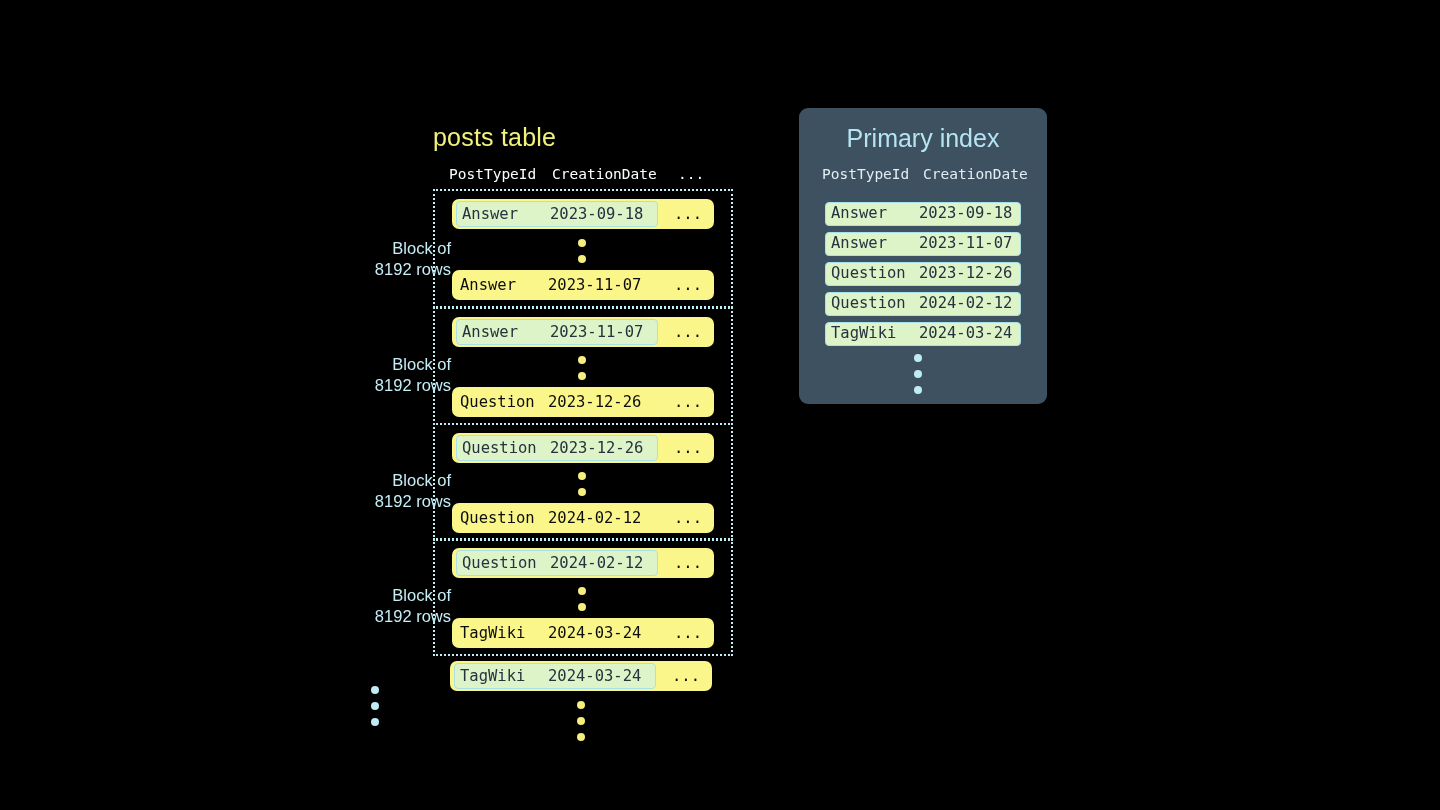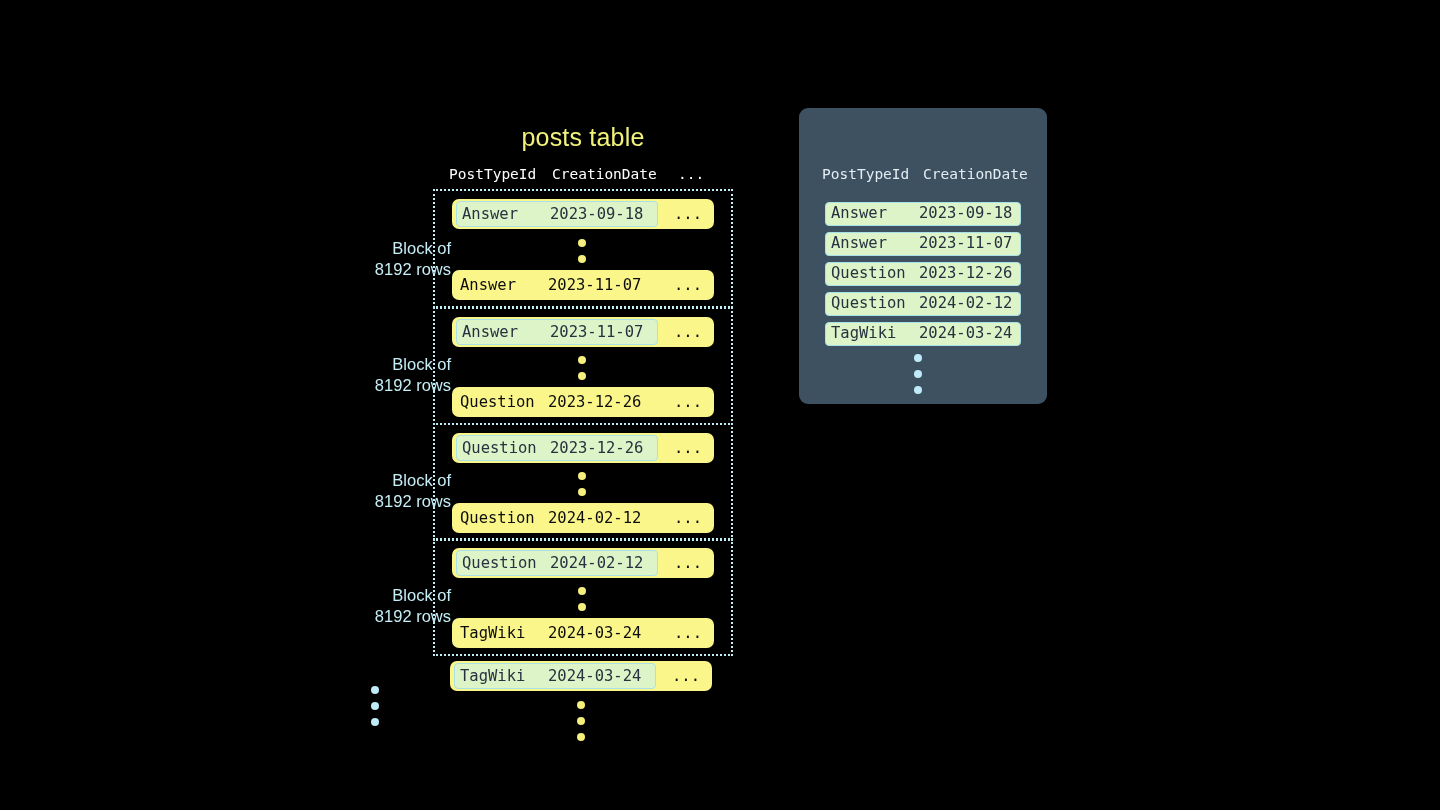--- a/index.html
+++ b/index.html
@@ -16,21 +16,21 @@
     position: relative;
   }
 
   
 
   #posts-table-title {
     position: absolute;
     left: 433px;
     top: 123px;
     width: 300px;
-    text-align: center;
+    text-align: left;
     font-size: 25px;
     font-family: "Liberation Sans", sans-serif;
     color: #f2f27a;
     letter-spacing: 0.2px;
   }
 
   #posts-col-headers {
     position: absolute;
     left: 433px;
     top: 166px;
@@ -293,20 +293,21 @@
 </div>
 
 <div class="vdots cyan" style="left:371px; top:686px;">
   <i></i>
     <i></i>
     <i></i>
 </div>
 
 <div id="primary-index-panel">
 
+  <div id="primary-index-title">Primary index</div>
 
   <div id="index-col-headers">
     <span class="ch ch-ptid">PostTypeId</span>
     <span class="ch ch-cdate">CreationDate</span>
   </div>
 
   <div class="index-row" style="top:94px;">
     <span class="cell c-ptid">Answer</span>
     <span class="cell c-cdate">2023-09-18</span>
   </div>

